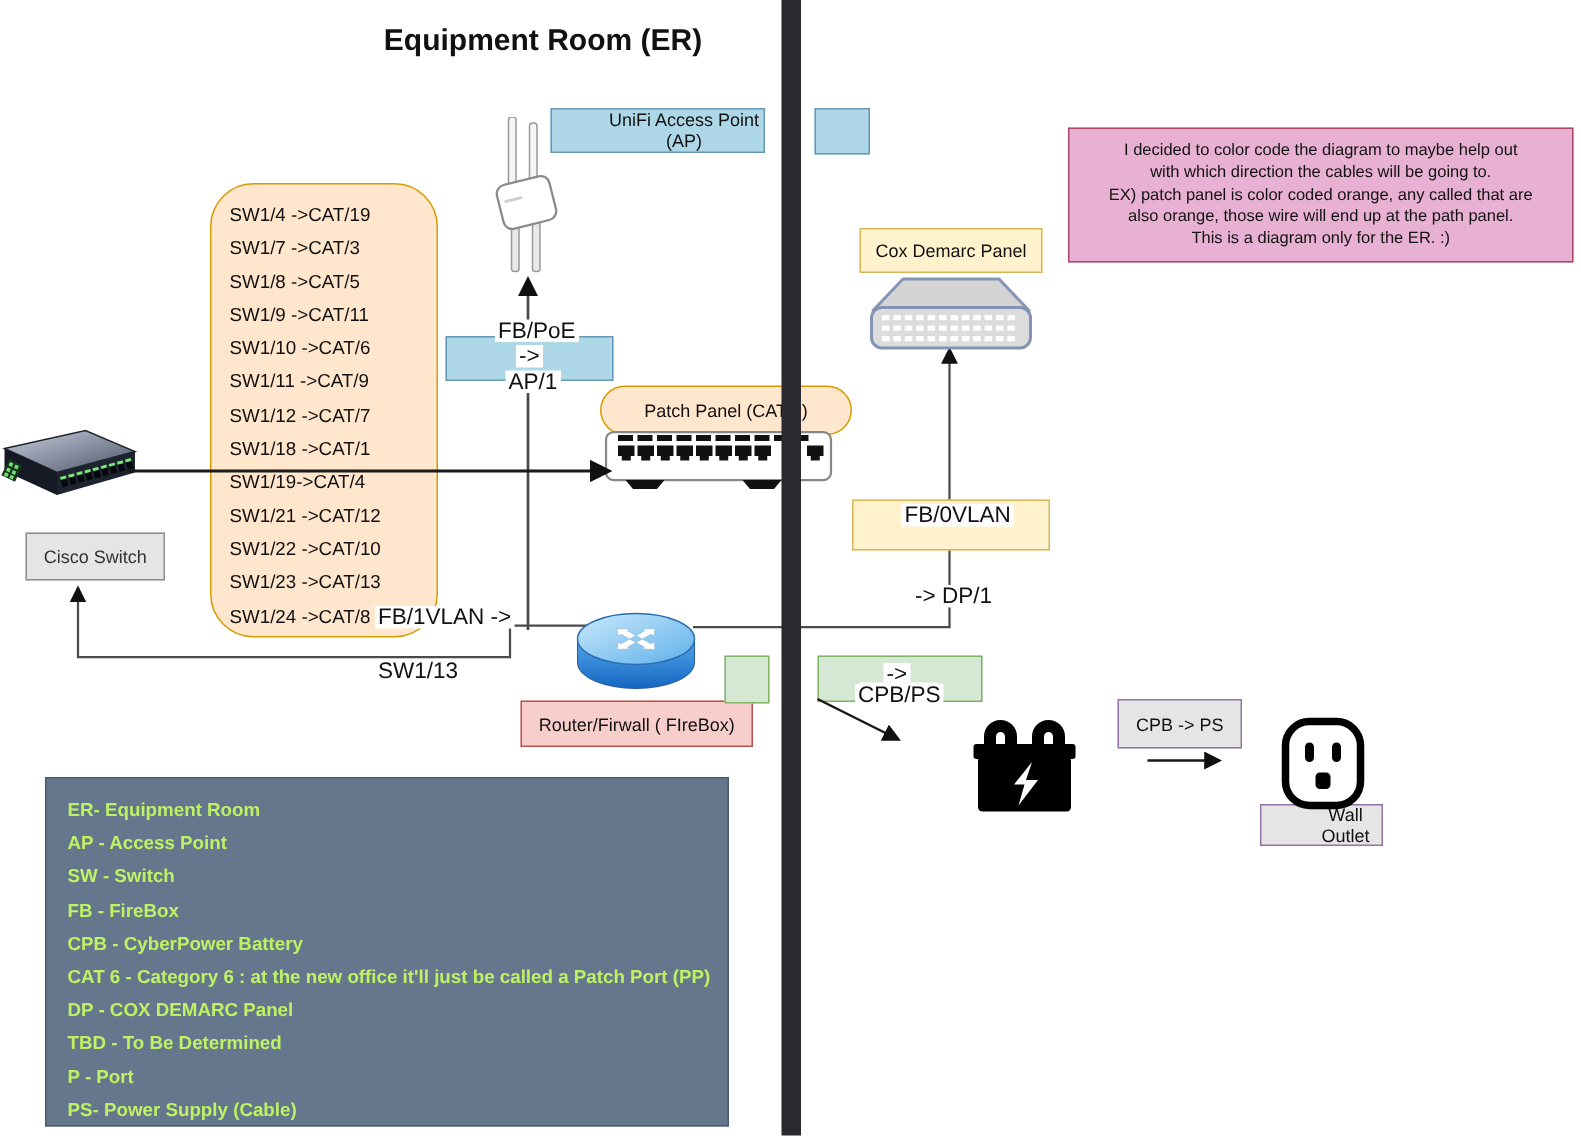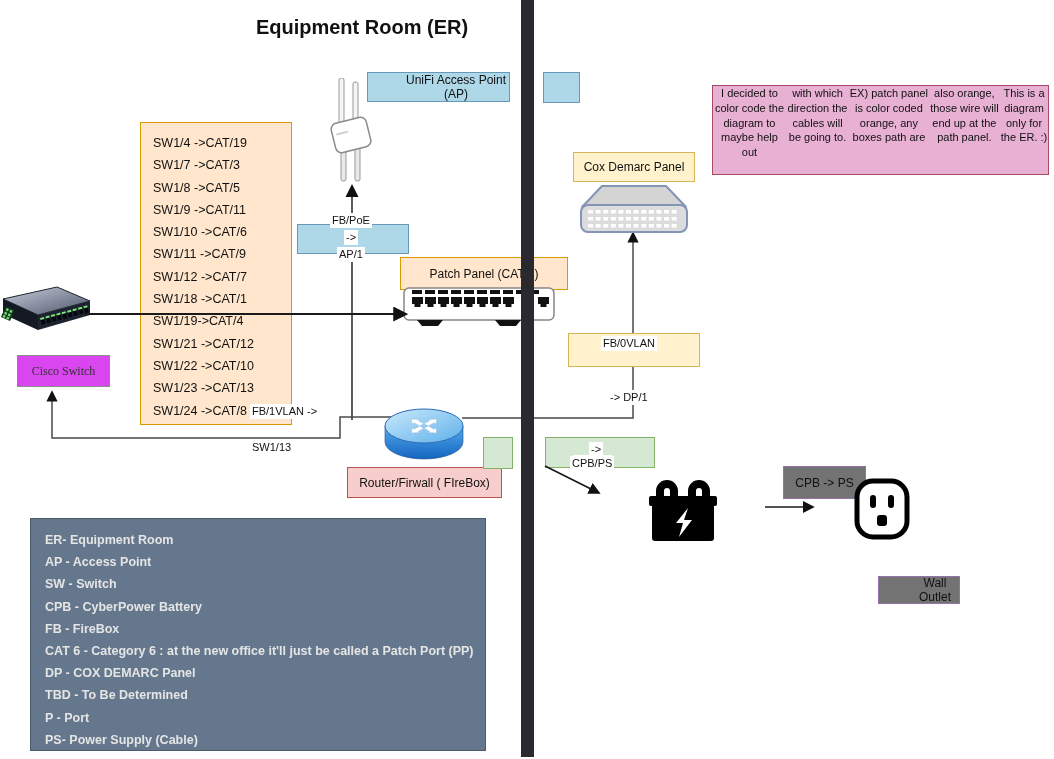--- a/index.html
+++ b/index.html
@@ -1,38 +1,38 @@
 <!DOCTYPE html>
 <html><head>
 <meta charset="utf-8">
 <style>
   html,body{margin:0;padding:0;background:#fff;}
   #canvas{position:relative;width:1054px;height:759px;background:#fff;overflow:hidden;
           font-family:"Liberation Sans",sans-serif;color:#111;}
   .box{position:absolute;box-sizing:border-box;border:1px solid #999;background:#fff;
        display:flex;align-items:center;justify-content:center;text-align:center;
        font-size:12px;line-height:14px;z-index:2;}
-  .orange{background:#ffe6cc;border-color:#d79b00;}
+  .orange{background:#ffe6cc;border-color:#d79b00;border-radius:29px;}
   .yellow{background:#fff2cc;border-color:#d6b656;}
   .blue{background:#aed7e8;border-color:#6898b8;padding-left:35px;}
   .green{background:#d5e8d4;border-color:#82b366;}
   .red{background:#f8cecc;border-color:#b85450;}
-  .purple{background:#737373;border-color:#9673a6;margin-left:38px;}
-  .plain{background:#d946ef;border-color:#8c8c8c;color:#333;font-family:Liberation Serif, serif;}
-  .chip{position:absolute;background:#ffffff;font-size:11px;line-height:15px;
+  .purple{background:#e5e5e5;border-color:#9673a6;}
+  .plain{background:#e5e5e5;border-color:#8c8c8c;color:#333;}
+  .chip{position:absolute;background:#ffffff;font-size:15px;line-height:15px;
         padding:0 2px;text-align:center;z-index:6;white-space:nowrap;}
   .title{position:absolute;left:242px;top:16px;width:240px;text-align:center;
          font-size:20px;font-weight:bold;z-index:2;}
   .sw-box{padding:9px 0 0 12px;display:block;text-align:left;}
   .sw-row{font-size:12.5px;line-height:22.3px;white-space:pre;}
   .legend{position:absolute;left:30px;top:518px;width:456px;height:233px;box-sizing:border-box;
-          background:#64778c;border:1px solid #4d5b69;color:#e5e5e5;padding:10px 14px;z-index:2;}
+          background:#64778c;border:1px solid #4d5b69;color:#bef264;padding:10px 14px;z-index:2;}
   .legend-row{font-size:12.5px;line-height:22.2px;font-weight:600;white-space:pre;}
   .note{position:absolute;left:712px;top:85px;width:337px;height:90px;box-sizing:border-box;
-        background:#e8b0d3;border:1.5px solid #a94968;display:flex;
+        background:#e8b0d3;border:1.5px solid #a94968;display:flex;flex-direction:column;
         justify-content:center;text-align:center;font-size:11px;line-height:14.8px;z-index:2;}
   .divider{position:absolute;left:521px;top:0;width:13px;height:757px;background:#2a2a2e;z-index:50;}
   svg.layer{position:absolute;left:0;top:0;z-index:1;}
   svg.layer.over{z-index:5;}
   .icon{position:absolute;z-index:3;}
 </style>
 </head>
 <body>
 
 <div id="canvas">
@@ -202,35 +202,35 @@
   </div>
 
   <div class="box red" style="left:347px;top:467px;width:155px;height:31px;">Router/Firwall ( FIreBox)</div>
 
   <div class="box green" style="left:483px;top:437px;width:30px;height:32px;"></div>
 
   <div class="legend">
     <div class="legend-row">ER- Equipment Room</div>
     <div class="legend-row">AP - Access Point</div>
     <div class="legend-row">SW - Switch</div>
+    <div class="legend-row">FB - FireBox</div>
     <div class="legend-row">CPB - CyberPower Battery</div>
-    <div class="legend-row">FB - FireBox</div>
     <div class="legend-row">CAT 6 - Category 6 : at the new office it'll just be called a Patch Port (PP)</div>
     <div class="legend-row">DP - COX DEMARC Panel</div>
     <div class="legend-row">TBD - To Be Determined</div>
     <div class="legend-row">P - Port</div>
     <div class="legend-row">PS- Power Supply (Cable)</div>
   </div>
 
   <div class="box blue" style="left:543px;top:72px;width:11px;height:31px;"></div>
 
   <div class="note">
     <div>I decided to color code the diagram to maybe help out</div>
     <div>with which direction the cables will be going to.</div>
-    <div>EX) patch panel is color coded orange, any boxes path are</div>
+    <div>EX) patch panel is color coded orange, any called that are</div>
     <div>also orange, those wire will end up at the path panel.</div>
     <div>This is a diagram only for the ER. :)</div>
   </div>
 
   <div class="box yellow" style="left:573px;top:152px;width:122px;height:30px;">Cox Demarc Panel</div>
 
   <div class="icon" style="left:578px;top:183px;width:112px;height:52px;">
     <svg width="112" height="52" viewBox="0 0 112 52">
       <polygon points="24,3 88,3 108,24 4,24" fill="#d4d4d4" stroke="#8494b4" stroke-width="2" stroke-linejoin="round"></polygon>
       <rect x="3" y="22" width="106" height="27" rx="7" fill="#dcdcdc" stroke="#8494b4" stroke-width="2"></rect>
@@ -299,17 +299,17 @@
 
   <div class="icon" style="left:852px;top:478px;width:60px;height:62px;">
     <svg width="60" height="62" viewBox="0 0 60 62">
       <rect x="5" y="3" width="50" height="56" rx="16" fill="#fff" stroke="#000" stroke-width="5"></rect>
       <rect x="18" y="17" width="6" height="13" rx="3" fill="#000"></rect>
       <rect x="36" y="17" width="6" height="13" rx="3" fill="#000"></rect>
       <rect x="25" y="37" width="10" height="11" rx="3" fill="#000"></rect>
     </svg>
   </div>
 
-  <div class="box purple" style="left:840px;top:576px;width:82px;height:28px;padding-left:32px;">Wall Outlet</div>
+  <div class="box purple" style="left:840px;top:536px;width:82px;height:28px;padding-left:32px;">Wall Outlet</div>
 
   <div class="divider"></div>
 
 </div>
 
 </body></html>

